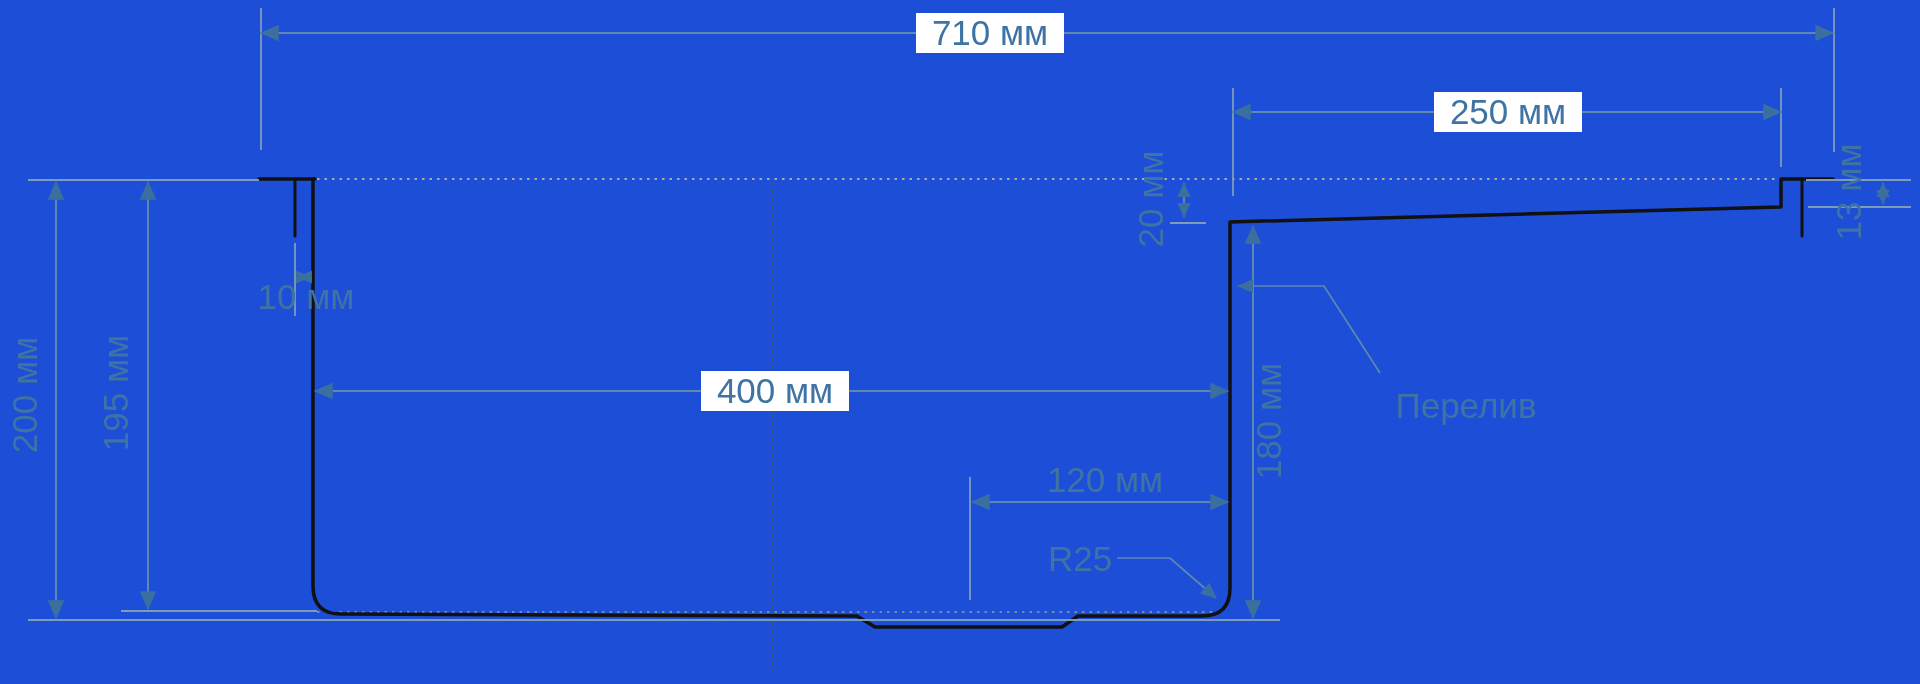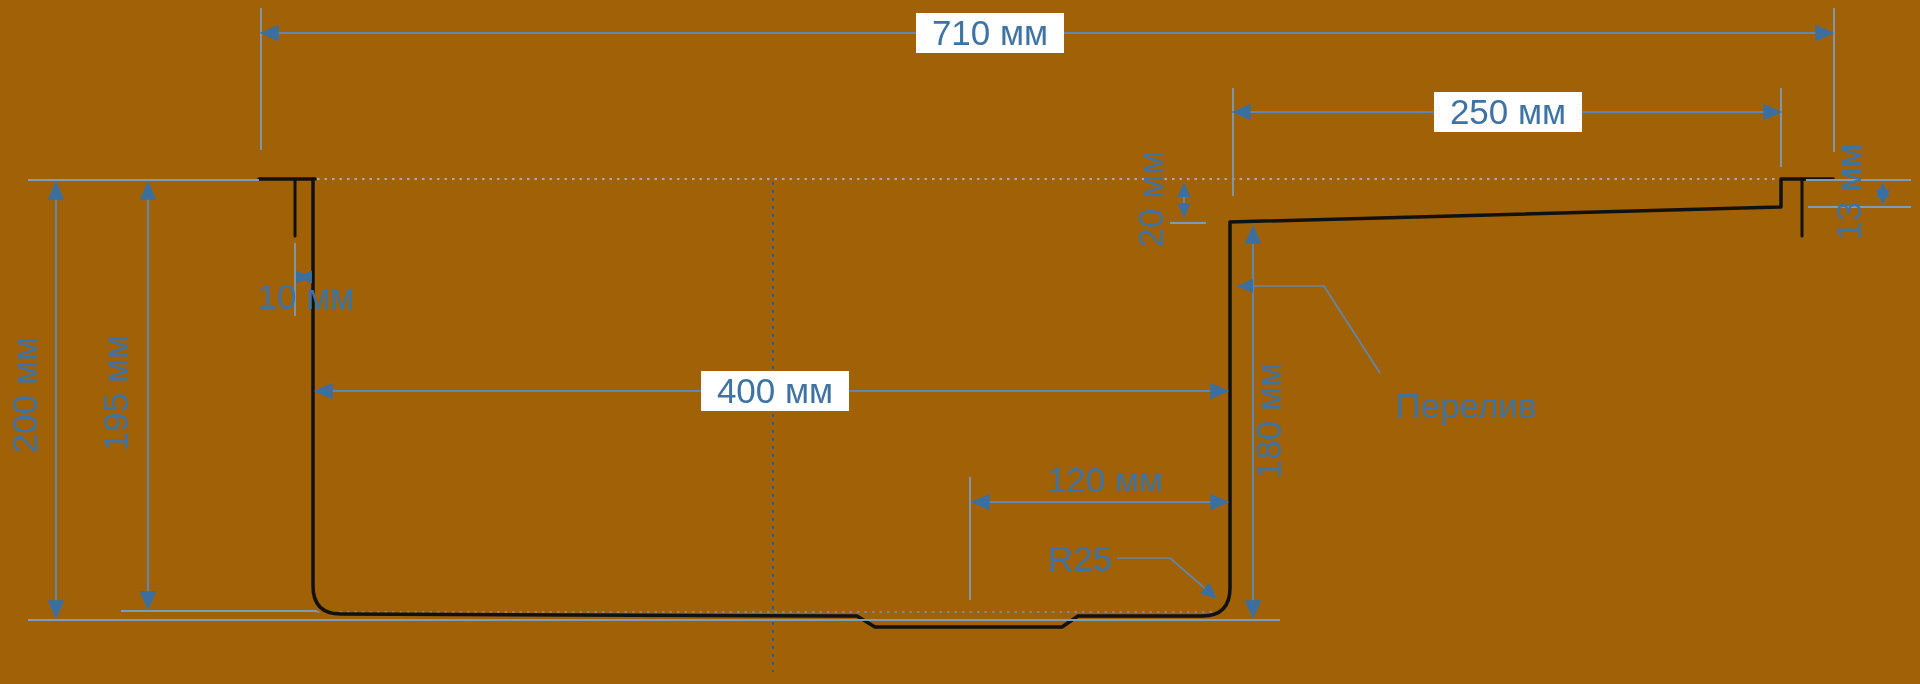--- a/index.html
+++ b/index.html
@@ -3,21 +3,21 @@
 <meta charset="utf-8">
 <style>
   html, body {
     margin: 0;
     padding: 0;
     background: #ffffff;
   }
   .drawing-wrap {
     width: 1920px;
     height: 684px;
-    background: #a16207;
+    background: #1d4ed8;
     position: relative;
     font-family: "Liberation Sans", sans-serif;
   }
   svg { display: block; }
   .outline {
     fill: none;
     stroke: #111111;
     stroke-width: 3.5;
     stroke-linecap: round;
     stroke-linejoin: round;

